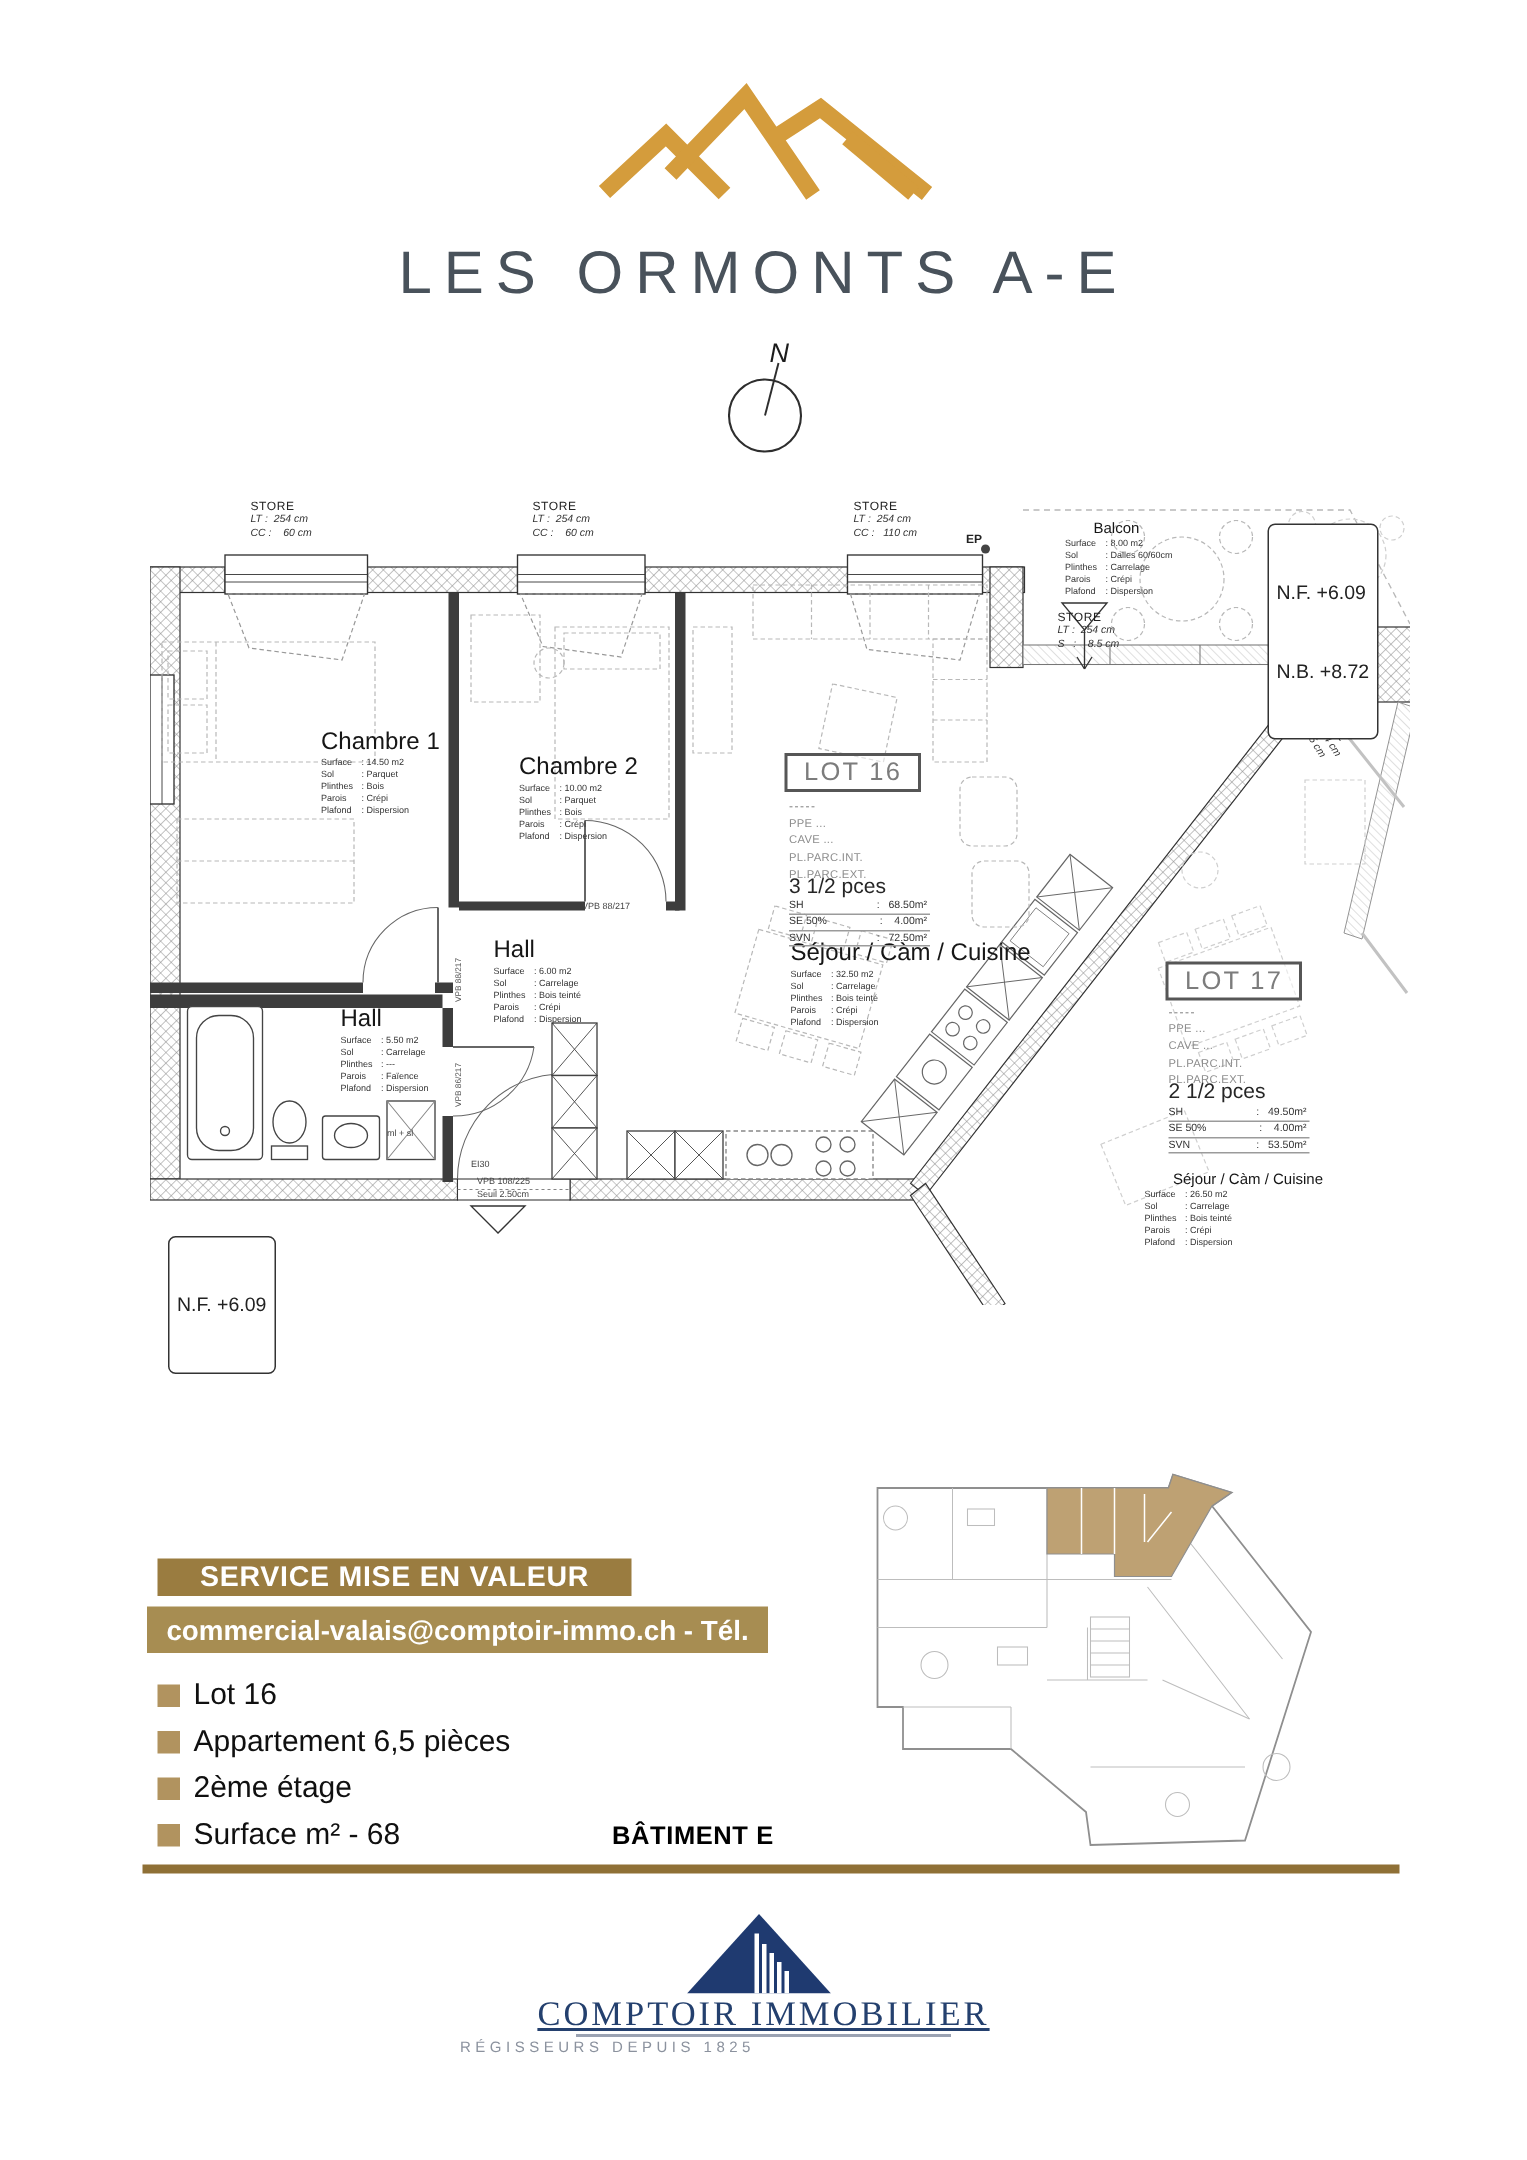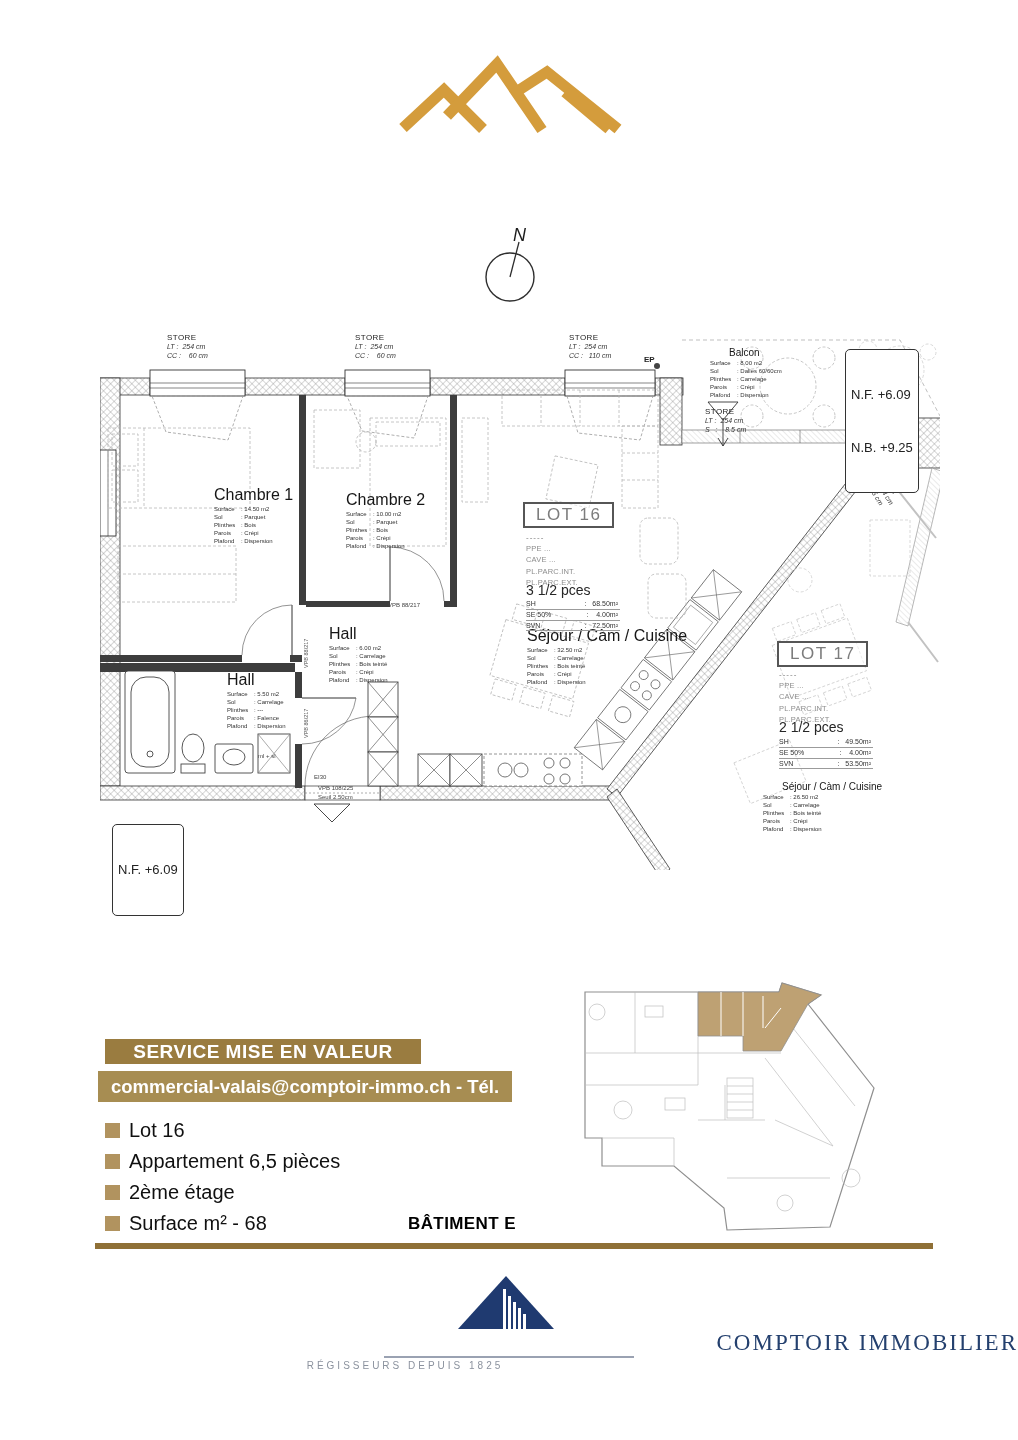--- a/index.html
+++ b/index.html
@@ -36,42 +36,43 @@
   .banner1{left:105px;top:1039px;width:316px;height:25px;background:#9A7C40;color:#fff;
         text-align:center;font-weight:bold;font-size:19px;line-height:25px;letter-spacing:.5px;}
   .banner2{left:98px;top:1071px;width:414px;height:31px;background:#A78D52;color:#fff;
         text-align:center;font-weight:bold;font-size:18.5px;line-height:31px;}
   .bullet-row{display:flex;align-items:center;gap:9px;}
   .bullet{width:15px;height:15px;background:#B1935F;flex:none;}
   .bullet-label{font-size:20px;color:#101010;}
   .batiment{left:408px;top:1214px;font-size:17px;font-weight:bold;letter-spacing:.4px;color:#000;}
   .divider{left:95px;top:1243px;width:838px;height:6px;background:#8F7036;}
   
-  .footer-company{left:0;top:1330px;width:1018px;text-align:right;
-        font-family:"Liberation Serif",serif;font-size:23px;color:#24406E;letter-spacing:2px;}
+  .footer-company{left:0;top:1330px;width:1018px;text-align:center;
+        font-family:"Liberation Serif",serif;font-size:23px;color:#24406E;letter-spacing:2px;text-decoration:underline;}
   .footer-line{left:384px;top:1356px;width:250px;height:2px;background:#9AA2B2;}
   .footer-tagline{left:0;top:1360px;width:810px;text-align:center;font-size:10px;
         color:#8B929E;letter-spacing:3px;}
   .footer-address{left:0;top:1372px;width:1018px;text-align:center;
         font-family:"Liberation Serif",serif;font-weight:bold;font-size:20px;
         color:#1F3A70;letter-spacing:.5px;}
 </style>
 </head>
 <body>
 
 <div class="page">
 
   <svg class="abs" style="left:395px;top:52px" width="230" height="100" viewBox="0 0 230 100">
     <g stroke="#D49C3C" stroke-width="11" fill="none" stroke-linejoin="miter" stroke-linecap="butt">
       <path d="M8,76 L49,38 L88,77"></path>
       <path d="M52,64 L102,12 L147,78"></path>
       <path d="M118,42 L152,20 L223,77"></path>
       <path d="M170,40 L214,77"></path>
     </g>
   </svg>
+  <div class="abs brand-title">LES ORMONTS A-E</div>
 
   <svg class="abs" style="left:480px;top:225px" width="72" height="82" viewBox="0 0 72 82">
     <circle cx="30" cy="52" r="24" fill="none" stroke="#2e2e2e" stroke-width="1.4"></circle>
     <line x1="30" y1="52" x2="39" y2="17" stroke="#2e2e2e" stroke-width="1.3"></line>
     <text x="33" y="16" font-size="18" font-style="italic" fill="#1c1c1c" font-family="Liberation Sans, sans-serif">N</text>
   </svg>
 
   <svg class="abs" style="left:100px;top:330px" width="840" height="540" viewBox="0 0 840 540">
     <defs>
       <pattern id="wh" width="5" height="5" patternUnits="userSpaceOnUse" patternTransform="rotate(45)">
@@ -285,21 +286,21 @@
   <div class="abs store rot-store" style="left:884px;top:466px">
     <div class="stname">STORE</div>
     <div class="stline">LT : 254 cm</div>
     <div class="stline">S : 8.5 cm</div>
   </div>
 
   <div class="abs ep" style="left:644px;top:355px">EP</div>
 
   <div class="abs lvlbox" style="left:845px;top:349px">
     <div>N.F. +6.09</div>
-    <div>N.B. +9.25</div>
+    <div>N.B. +8.72</div>
   </div>
   <div class="abs lvlbox" style="left:112px;top:824px">
     <div>N.F. +6.09</div>
   </div>
 
   <div class="abs room" style="left:214px;top:486px">
     <div class="rname">Chambre 1</div>
     <div class="srow">
         <span class="sk">Surface</span>
         <span>: 14.50 m2</span>
@@ -314,21 +315,21 @@
       </div>
     <div class="srow">
         <span class="sk">Parois</span>
         <span>: Crépi</span>
       </div>
     <div class="srow">
         <span class="sk">Plafond</span>
         <span>: Dispersion</span>
       </div>
   </div>
-  <div class="abs room" style="left:346px;top:491px">
+  <div class="abs room" style="left:346px;top:503px">
     <div class="rname">Chambre 2</div>
     <div class="srow">
         <span class="sk">Surface</span>
         <span>: 10.00 m2</span>
       </div>
     <div class="srow">
         <span class="sk">Sol</span>
         <span>: Parquet</span>
       </div>
     <div class="srow">

